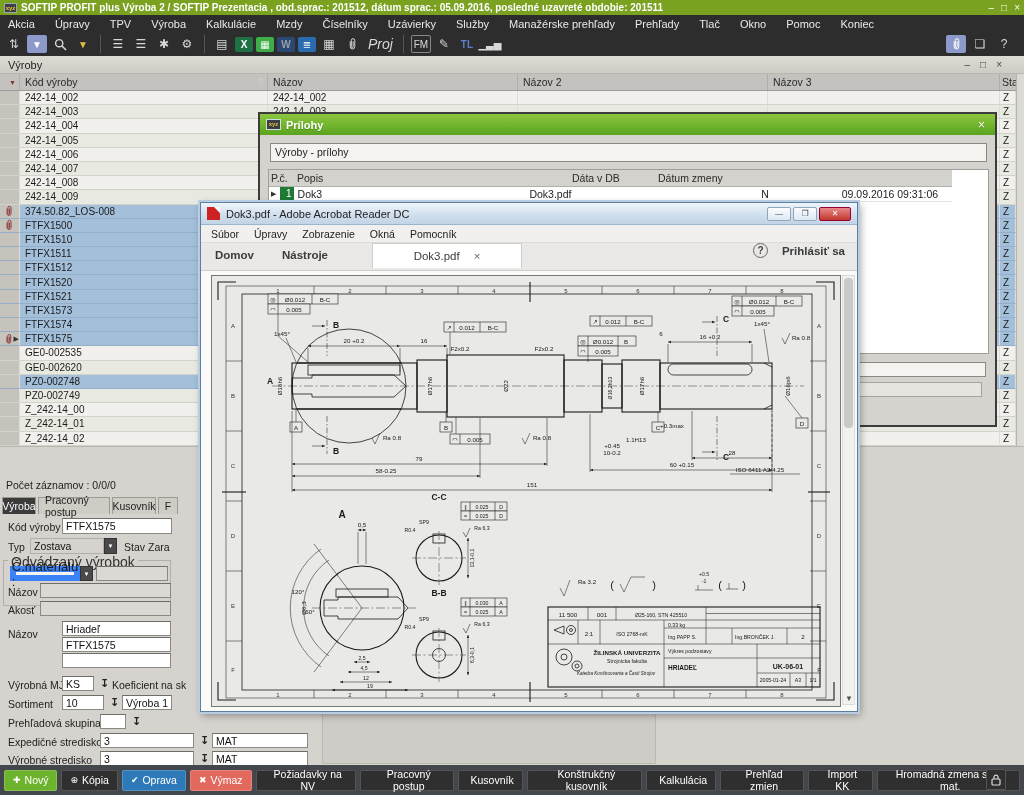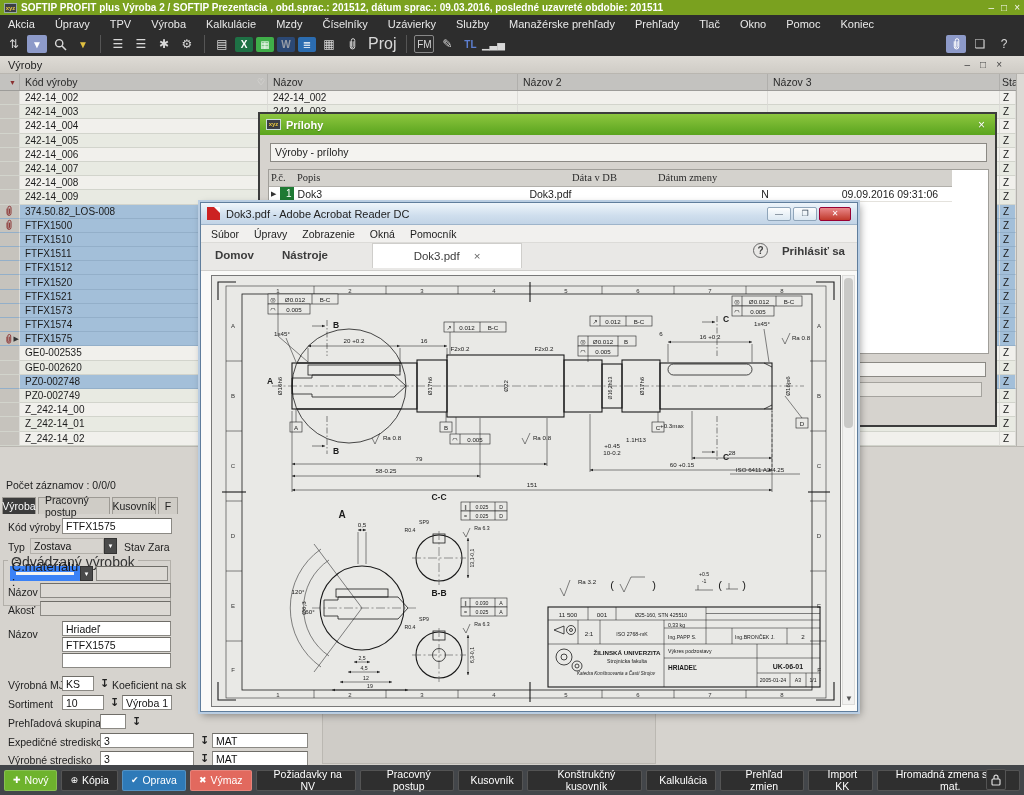--- a/index.html
+++ b/index.html
@@ -23,21 +23,21 @@
   #toolbar { left:0; top:32px; width:1024px; height:24px; background:#2d2d2d; display:flex;
     align-items:center; padding:0 4px; gap:3px; }
   .tbico { width:20px; height:18px; display:flex; align-items:center; justify-content:center;
     color:#d8d8d8; font-size:12px; border-radius:2px; }
   .tbico.small { font-size:10px; }
   .tbico.active { background:#8d9ac9; color:#fff; }
   .tbico.boxg { background:#1e7145; color:#fff; font-weight:bold; font-size:10px; width:18px; height:15px; }
   .tbico.boxg2 { background:#3fae49; color:#fff; font-size:10px; width:18px; height:15px; }
   .tbico.boxb { background:#2b579a; color:#cfd8e8; font-weight:bold; font-size:10px; width:18px; height:15px; opacity:.65; }
   .tbico.boxb2 { background:#2b6cb0; color:#fff; font-size:10px; width:18px; height:15px; }
-  .tbico.txt { width:auto; padding:0 3px; font-size:16px; }
+  .tbico.txt { width:auto; padding:0 3px; font-size:14px;font-style:italic; }
   .tbico.blue { color:#5d7fd0; font-weight:bold; }
   .tbsep { width:1px; height:18px; background:#555; margin:0 4px; }
   #tb-right { margin-left:auto; display:flex; gap:4px; align-items:center; padding-right:6px; }
   .tbico.clipact { background:#8d9ac9; }
 
   
   #child-caption { left:0; top:56px; width:1024px; height:18px;
     background:linear-gradient(#dedbd5,#cfccc6); display:flex; align-items:center; padding:0 8px;
     border-bottom:1px solid #b9b6b0; }
   #child-caption .cap { font-size:11px; color:#222; }
@@ -106,21 +106,21 @@
     background:linear-gradient(#8dc63f,#5aa41e); color:#fff; font-weight:bold; font-size:11px;
     display:flex; align-items:center; padding:0 6px; text-shadow:0 1px 1px rgba(0,0,0,.25); }
   #dlg-title .dlgico { width:15px; height:11px; background:#3c3f45; border:1px solid #cdd;
     margin-right:5px; color:#e8c63f; font-size:6px; line-height:9px; text-align:center; }
   #dlg-close { margin-left:auto; font-weight:normal; font-size:12px; padding-right:4px; }
   #dlg-subject { position:absolute; left:10px; top:29px; width:717px; height:19px; background:#f4f3f0;
     border:1px solid #8b8984; font-size:10.5px; padding:2px 4px; }
   #dlg-list { position:absolute; left:8px; top:55px; width:721px; height:185px; background:#fff;
     border:1px solid #a09e99; }
   #dlg-head { position:absolute; left:0; top:0; width:683px; height:17px; background:#d4d2cd;
-    border-bottom:1px solid #b2b0ab; display:flex; font-size:10.5px; color:#2a2a2a;font-family:Liberation Serif, serif; }
+    border-bottom:1px solid #b2b0ab; display:flex; font-size:10.5px; color:#2a2a2a; }
   #dlg-head span { padding:2px 0 0 2px; }
   .dw-no { width:26px; } .dw-desc { width:250px; } .dw-file { width:248px; }
   .dw-db { width:86px;margin-left:25px; } .dw-ch { width:120px; }
   #dlg-row { position:absolute; left:0; top:17px; width:683px; height:15px; display:flex;
     font-size:10.5px; border-bottom:1px solid #e4e2dd; }
   #dlg-row .arr { width:12px; font-size:7px; padding:3px 0 0 2px; color:#333; }
   #dlg-row .no { width:14px; background:#1e7a34; color:#fff; text-align:right; padding:1px 2px 0 0; font-size:10px; }
   #dlg-row .desc { width:250px; padding:1px 0 0 4px; }
   #dlg-row .file { width:248px; padding:1px 0 0 2px; }
   #dlg-row .db { width:86px; padding:1px 0 0 2px; }
@@ -176,21 +176,21 @@
   .t10 { font-size:10px; font-weight:bold; text-anchor:middle; }
   .tz { font-size:6px; text-anchor:middle; fill:#333; }
 </style>
 </head>
 <body>
 
 <div id="app">
 
   <div id="titlebar" class="abs">
     <div id="app-icon">xyz</div>
-    <span>SOFTIP PROFIT plus Výroba 2 / SOFTIP Prezentacia , obd.sprac.: 201512, dátum sprac.: 09.03.2016, posledné uzavreté obdobie: 201511</span>
+    <span>SOFTIP PROFIT plus Výroba 2 / SOFTIP Prezentacia , obd.sprac.: 201512, dátum sprac.: 05.09.2016, posledné uzavreté obdobie: 201511</span>
     <div id="win-ctrls">
       <span>–</span>
       <span>□</span>
       <span>×</span>
     </div>
   </div>
 
   <div id="menubar" class="abs">
 
   <span class="menu-item">Akcia</span>

